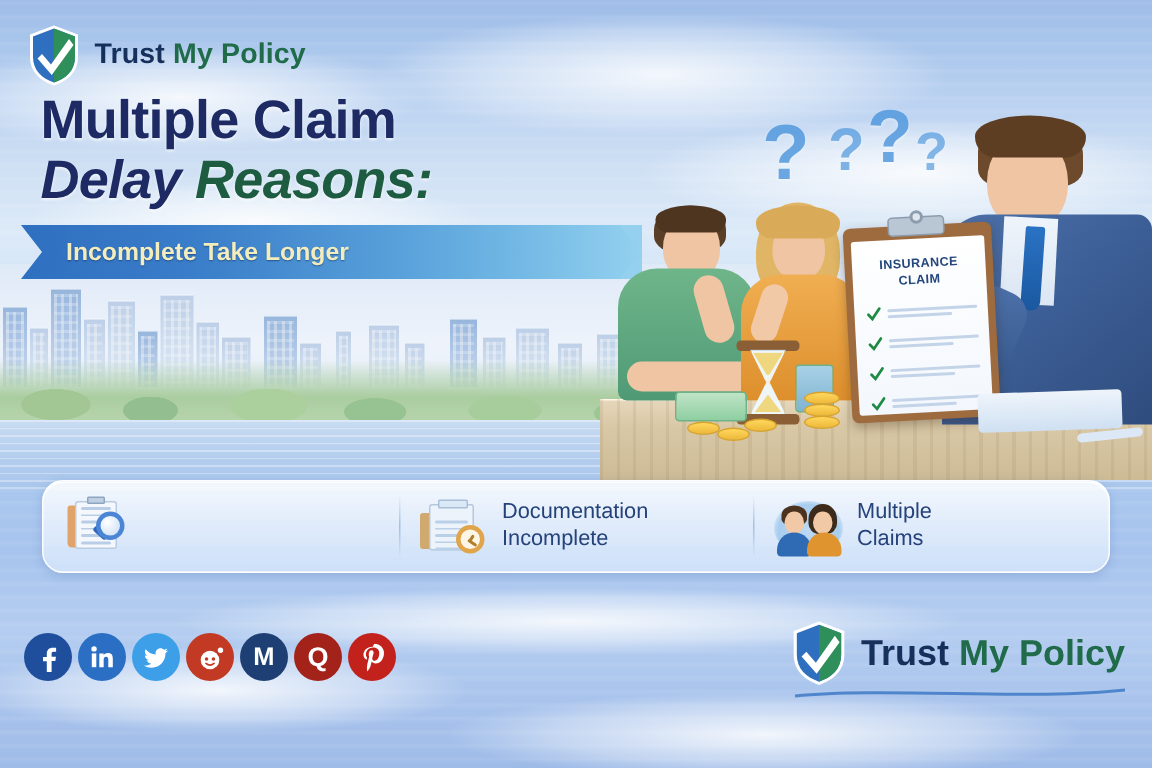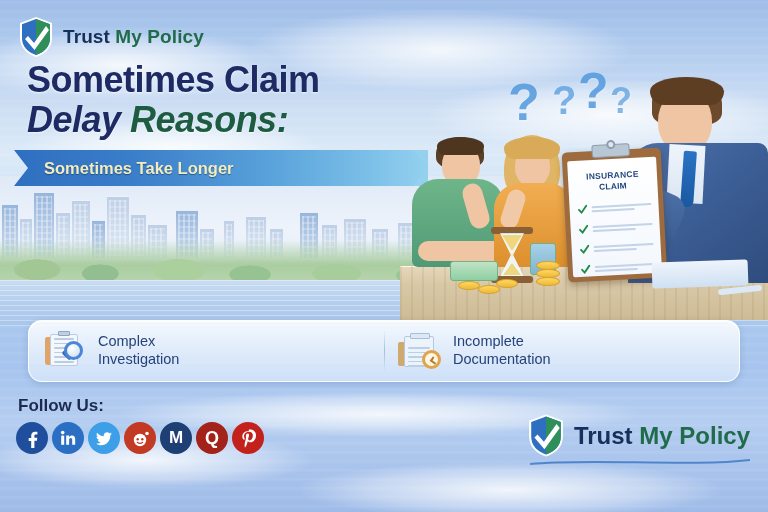--- a/index.html
+++ b/index.html
@@ -304,30 +304,30 @@
       <path d="M18 3 L32 8.3 V22 C32 31 26 36.3 18 39 C10 36.3 4 31 4 22 V8.3 Z" fill="#2f6fc0"></path>
       <path d="M18 3 L32 8.3 V22 C32 31 26 36.3 18 39 Z" fill="#2f8f5b"></path>
       <path d="M10 20 L16 27 L28 10 L31 14 L16.5 34 L7 23 Z" fill="#ffffff"></path>
     </svg>
     <div class="logo-word">
       <span class="t1">Trust </span><span class="t2">My Policy</span>
     </div>
   </div>
 
   <div class="headline">
-    <div class="l1">Sometimes Claim</div>
+    <div class="l1">Multiple Claim</div>
     <div class="l2">
       <span class="a">Delay </span><span class="b">Reasons:</span>
     </div>
   </div>
 
   <div class="ribbon"></div>
   <div class="ribbon-tail"></div>
   <div class="ribbon-txt">
-      <span class="soft">Sometimes Take Longer</span>
+      <span class="soft">Incomplete Take Longer</span>
   </div>
 
   <div class="qmark" style="left:508px;top:72px;font-size:52px;">?</div>
   <div class="qmark" style="left:552px;top:78px;font-size:40px;opacity:.7;">?</div>
   <div class="qmark" style="left:578px;top:62px;font-size:50px;">?</div>
   <div class="qmark" style="left:610px;top:80px;font-size:36px;opacity:.66;">?</div>
 
   <div class="illus">
 
     <div class="desk"></div>
@@ -437,50 +437,61 @@
             <i></i>
             <i></i>
             <i></i>
             <i></i>
             <i></i>
           </div>
         <div class="ic-clip"></div>
         <div class="ic-handle"></div>
         <div class="ic-lens"></div>
       </div>
-      <div class="feat-label">
-        <div>Complex</div>
-        <div>Investigation</div>
-      </div>
     </div>
 
     <div class="feat">
       <div class="feat-ic">
         <div class="ic-stack1"></div>
         <div class="ic-stack2">
             <i style="margin-top:10px"></i>
             <i></i>
             <i></i>
             <i></i>
             <i></i>
           </div>
         <div class="ic-hdr"></div>
         <div class="ic-clock"></div>
       </div>
       <div class="feat-label">
+        <div>Documentation</div>
         <div>Incomplete</div>
-        <div>Documentation</div>
       </div>
     </div>
 
-
-
-  </div>
-
-  <div class="follow">Follow Us:</div>
+    <div class="feat">
+      <div class="feat-ic">
+        <div class="ic-pplbg"></div>
+        <div class="p-hair" style="left:5px;top:7px;width:17px;height:13px;background:#4b3venue;"></div>
+        <div class="p-hair" style="left:5px;top:7px;width:17px;height:13px;background:#4b3320;"></div>
+        <div class="p-head" style="left:7px;top:11px;width:13px;height:15px;"></div>
+        <div class="p-body" style="left:2px;top:25px;width:23px;height:16px;background:#2f6bb5;"></div>
+        <div class="p-hair" style="left:23px;top:6px;width:19px;height:20px;background:#3c2a1a;border-radius:50% 50% 36% 36%;"></div>
+        <div class="p-head" style="left:26px;top:11px;width:13px;height:15px;"></div>
+        <div class="p-body" style="left:22px;top:25px;width:23px;height:16px;background:#e0942f;"></div>
+      </div>
+      <div class="feat-label">
+        <div>Multiple</div>
+        <div>Claims</div>
+      </div>
+    </div>
+
+
+  </div>
+
 
   <div class="socials">
     <a class="soc" style="background:#1f4f9c;">
       <svg width="20" height="20" viewBox="0 0 20 20">
         <path d="M12.4 20v-7.3h2.5l.4-2.9h-2.9V7.9c0-.8.2-1.4 1.4-1.4h1.6V3.9c-.3 0-1.2-.1-2.3-.1-2.3 0-3.9 1.4-3.9 4v2.2H6.7v2.9h2.5V20z" fill="#fff"></path>
       </svg>
     </a>
     <a class="soc" style="background:#2a6fc4;">
       <svg width="20" height="20" viewBox="0 0 20 20">
         <rect x="3.2" y="7.6" width="3" height="9.2" fill="#fff"></rect>

